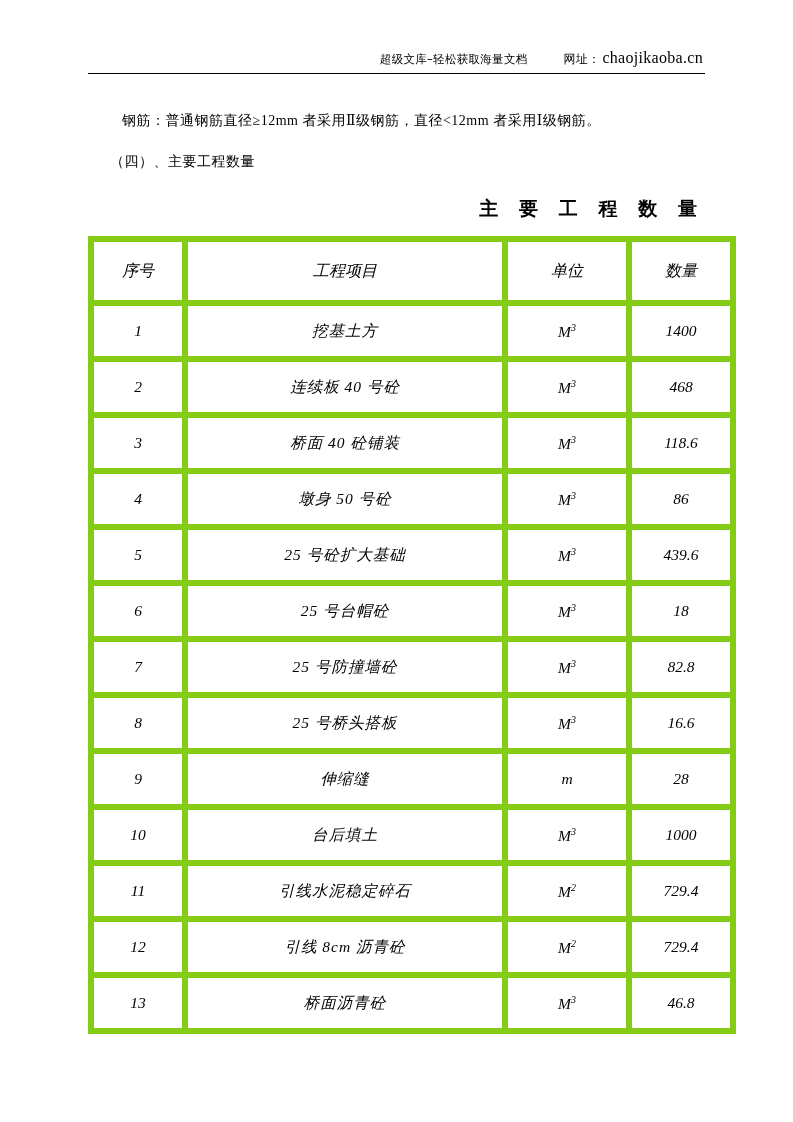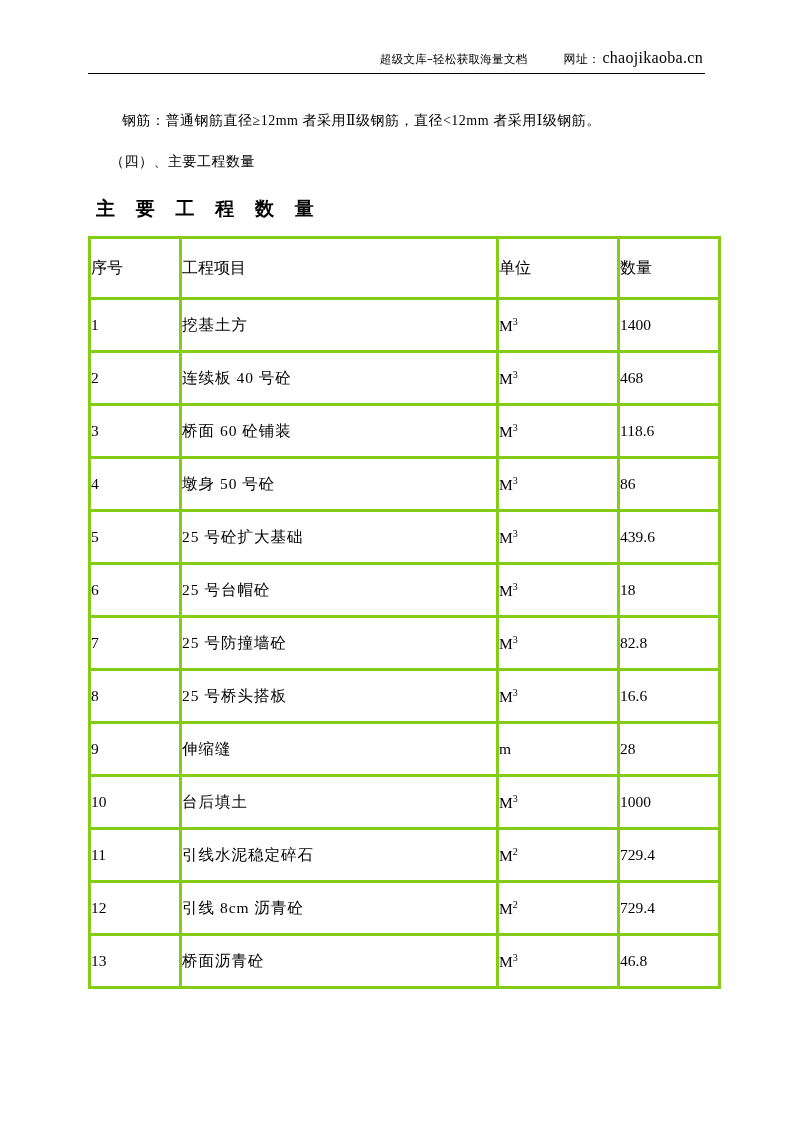--- a/index.html
+++ b/index.html
@@ -63,44 +63,45 @@
   .para {
     text-indent: 34px;
   }
   .para-2 {
     text-indent: 22px;
     margin-top: 0px;
   }
 
   
   .table-title {
-    text-align: left;
+    text-align: right;
     font-size: 19px;
     font-weight: bold;
     letter-spacing: 8px;
     margin-top: 14px;
     margin-bottom: 14px;
     padding-left: 8px;
   }
 
   
   table.qty {
     border-collapse: collapse;
     width: 618px;
     margin: 0 auto;
     table-layout: fixed;
   }
   table.qty td, table.qty th {
-    border: 3px solid #84cc16;
-    text-align: left;
+    border: 6px solid #84cc16;
+    text-align: center;
     vertical-align: middle;
     font-size: 15.5px;
     height: 50px;
     padding: 0;
     font-weight: normal;
+    font-style: italic;
   }
   table.qty thead td {
     font-size: 16px;
     height: 58px;
   }
   .col-no    { width: 88px; }
   .col-item  { width: 314px; }
   .col-unit  { width: 118px; }
   .col-qty   { width: 98px; }
 
@@ -156,21 +157,21 @@
           <td class="col-qty num">1400</td>
         </tr>
         <tr>
           <td class="col-no num">2</td>
           <td class="col-item cell-item">连续板 40 号砼</td>
           <td class="col-unit"><span class="unit">M<sup>3</sup></span></td>
           <td class="col-qty num">468</td>
         </tr>
         <tr>
           <td class="col-no num">3</td>
-          <td class="col-item cell-item">桥面 60 砼铺装</td>
+          <td class="col-item cell-item">桥面 40 砼铺装</td>
           <td class="col-unit"><span class="unit">M<sup>3</sup></span></td>
           <td class="col-qty num">118.6</td>
         </tr>
         <tr>
           <td class="col-no num">4</td>
           <td class="col-item cell-item">墩身 50 号砼</td>
           <td class="col-unit"><span class="unit">M<sup>3</sup></span></td>
           <td class="col-qty num">86</td>
         </tr>
         <tr>

